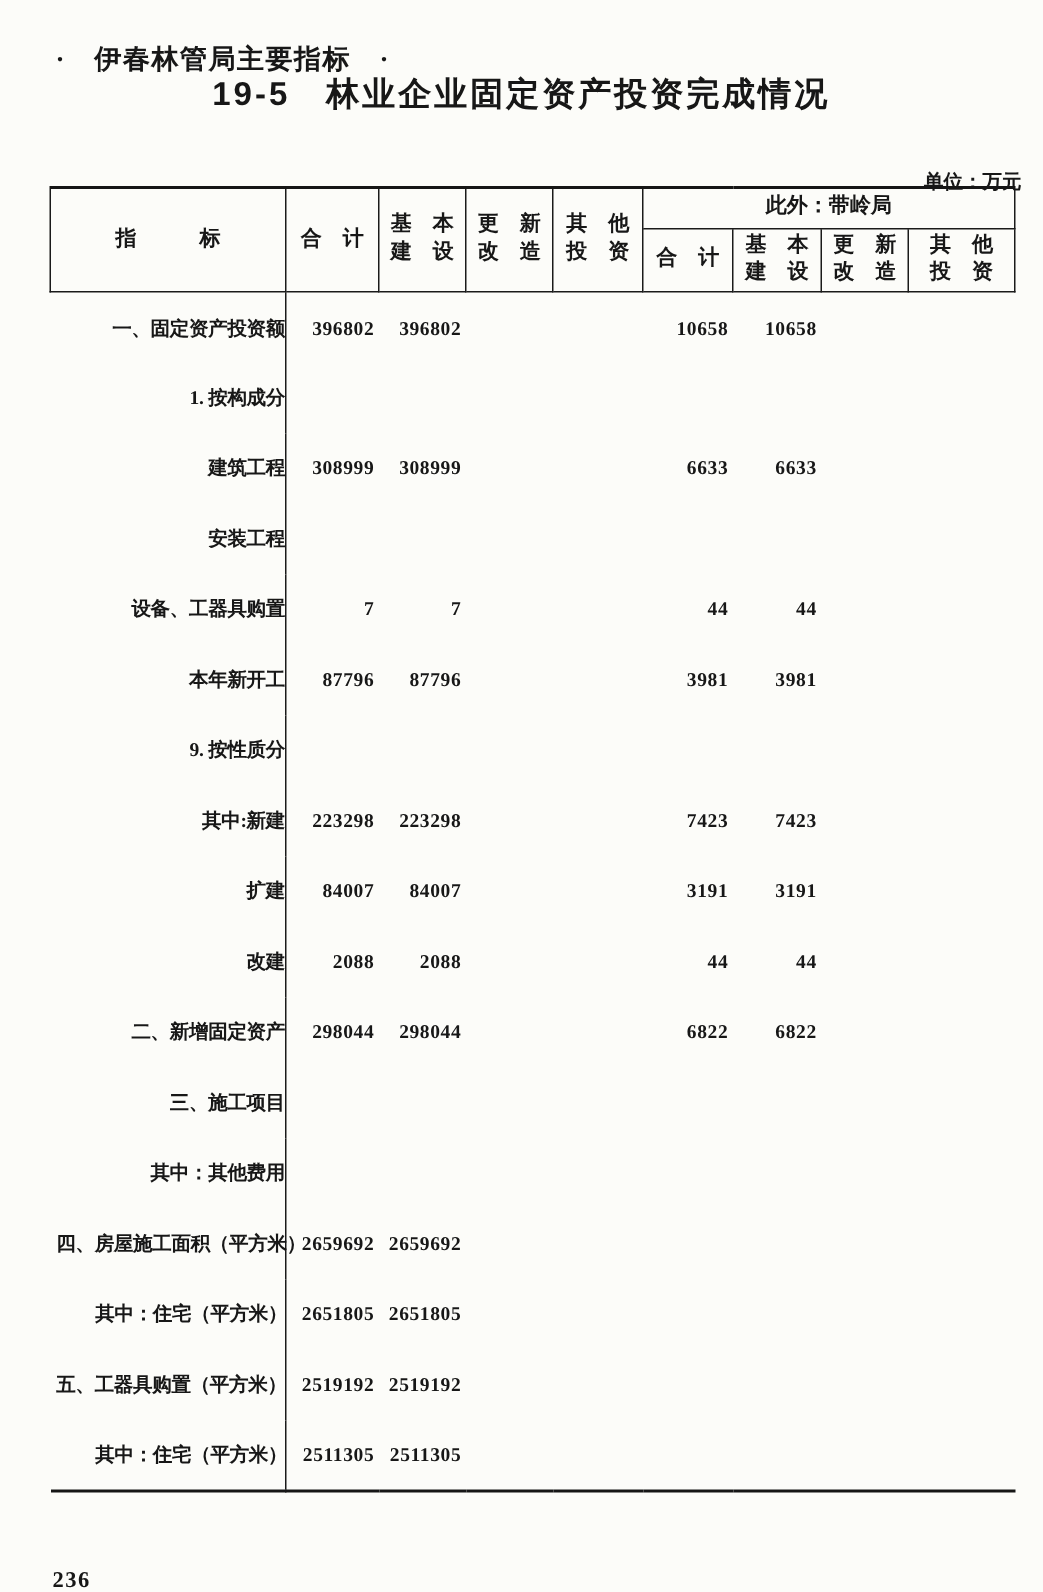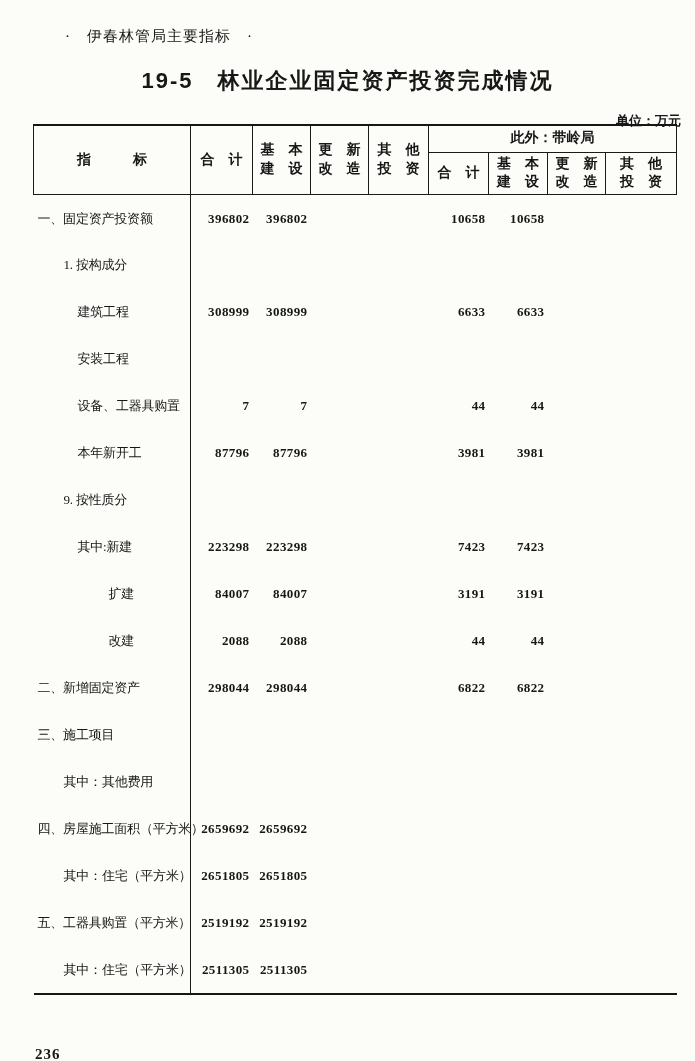--- a/index.html
+++ b/index.html
@@ -6,26 +6,25 @@
   html, body { width: 695px; height: 1061px; }
   body {
     position: relative;
     background: #fcfcf9;
     color: #171717;
     font-family: "Liberation Serif", "DejaVu Serif", serif;
     overflow: hidden;
   }
   .header-note {
     position: absolute; left: 37px; top: 27px;
-    font-size: 15px; font-weight: normal; letter-spacing: 1px;
+    font-size: 18px; font-weight: bold; letter-spacing: 1px;
     white-space: nowrap;
-    margin-left: 28px;
   }
   .page-title {
-    position: absolute; left: 0; right: 0; top: 66px;
+    position: absolute; left: 0; right: 0; top: 48px;
     text-align: center;
     font-family: "Liberation Sans", "DejaVu Sans", sans-serif;
     font-size: 22px; font-weight: bold; letter-spacing: 2px;
     white-space: nowrap;
   }
   .unit-note {
     position: absolute; right: 14px; top: 112px;
     font-size: 13px; font-weight: bold;
   }
   table.stats-table {
@@ -41,22 +40,22 @@
     text-align: center; vertical-align: middle;
     white-space: pre-line; line-height: 1.35; padding: 2px 0;
   }
   thead tr.hrow-1 { height: 27px; }
   thead tr.hrow-2 { height: 35px; }
   tbody td {
     height: 47px; border: none;
     vertical-align: middle; padding: 0;
   }
   tbody td.label {
-    font-size: 13px; font-weight: normal;
-    text-align: left; white-space: nowrap; letter-spacing: -0.2px;
+    font-size: 13px; font-weight: bold;
+    text-align: right; white-space: nowrap; letter-spacing: -0.2px;
   }
   tbody td.num {
     font-size: 13px; font-weight: bold;
     text-align: right; padding-right: 3px; letter-spacing: 0.4px;
   }
   tbody td.first-data { border-left: 1.4px solid #1a1a1a; }
   td.indent-0 { padding-left: 4px; }
   td.indent-1 { padding-left: 30px; }
   td.indent-2 { padding-left: 44px; }
   td.indent-3 { padding-left: 75px; }

